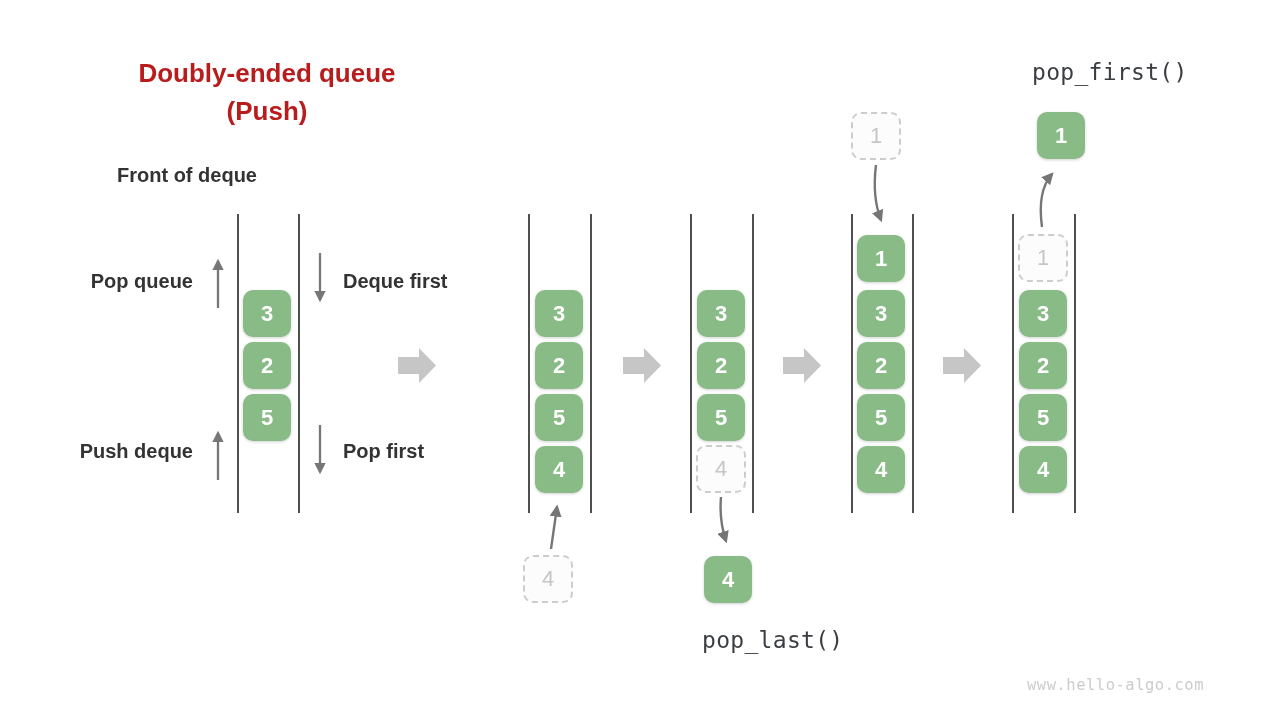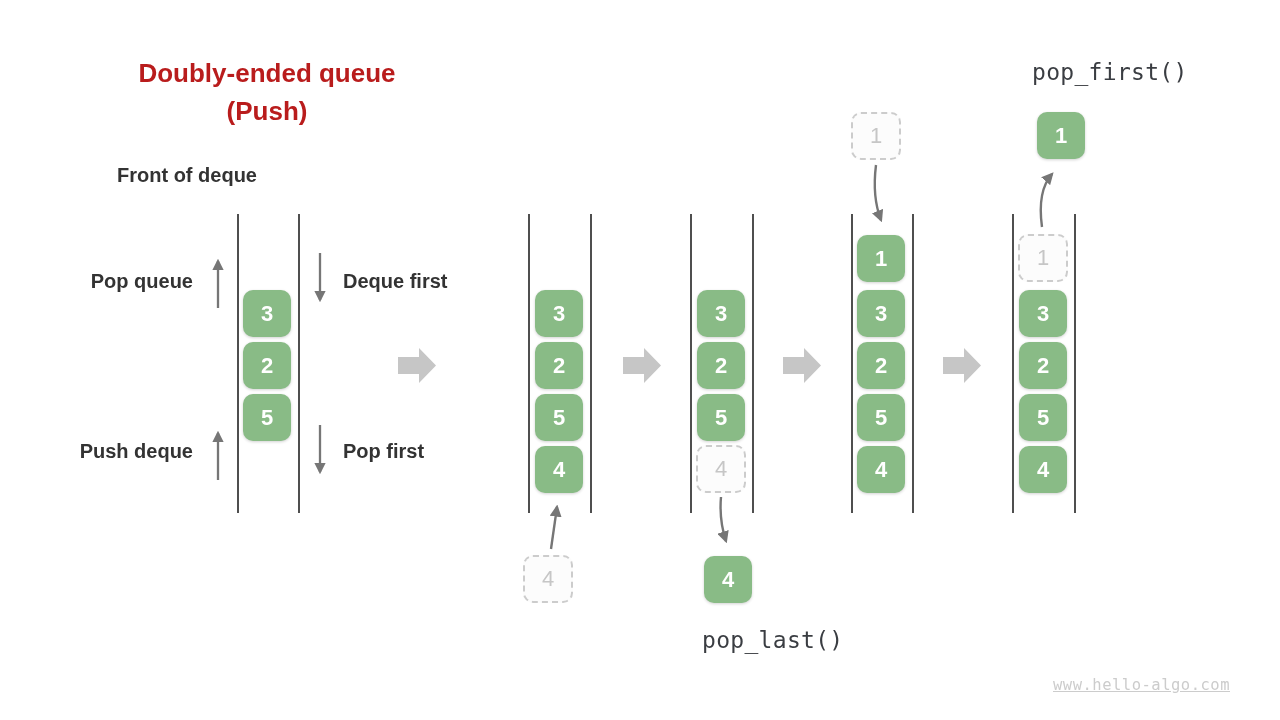--- a/index.html
+++ b/index.html
@@ -22,23 +22,23 @@
   }
   
   .lbl{position:absolute;font:700 20px "Liberation Sans",sans-serif;color:#333333;white-space:nowrap;}
   .title-line{position:absolute;left:97px;width:340px;text-align:center;
     font:700 26px "Liberation Sans",sans-serif;color:#b91c1c;white-space:nowrap;}
   .centered{}
   
   .code{position:absolute;font:400 23px "DejaVu Sans Mono","Liberation Mono",monospace;
     color:#3a3d42;white-space:pre;letter-spacing:.3px;}
   .code .arg{color:#479a4e;font-weight:700;}
-  .watermark{position:absolute;left:1053px;top:676px;
+  .watermark{position:absolute;left:1027px;top:676px;
     font:400 15.5px "DejaVu Sans Mono","Liberation Mono",monospace;
-    color:#cccccc;letter-spacing:.5px;text-decoration:underline;}
+    color:#cccccc;letter-spacing:.5px;}
   svg.overlay{position:absolute;left:0;top:0;pointer-events:none;}
 </style>
 </head>
 <body>
 
 <div id="canvas">
 
   <div class="title-line" style="top:58px">Doubly-ended queue</div>
   <div class="title-line" style="top:96px">(Push)</div>
 

